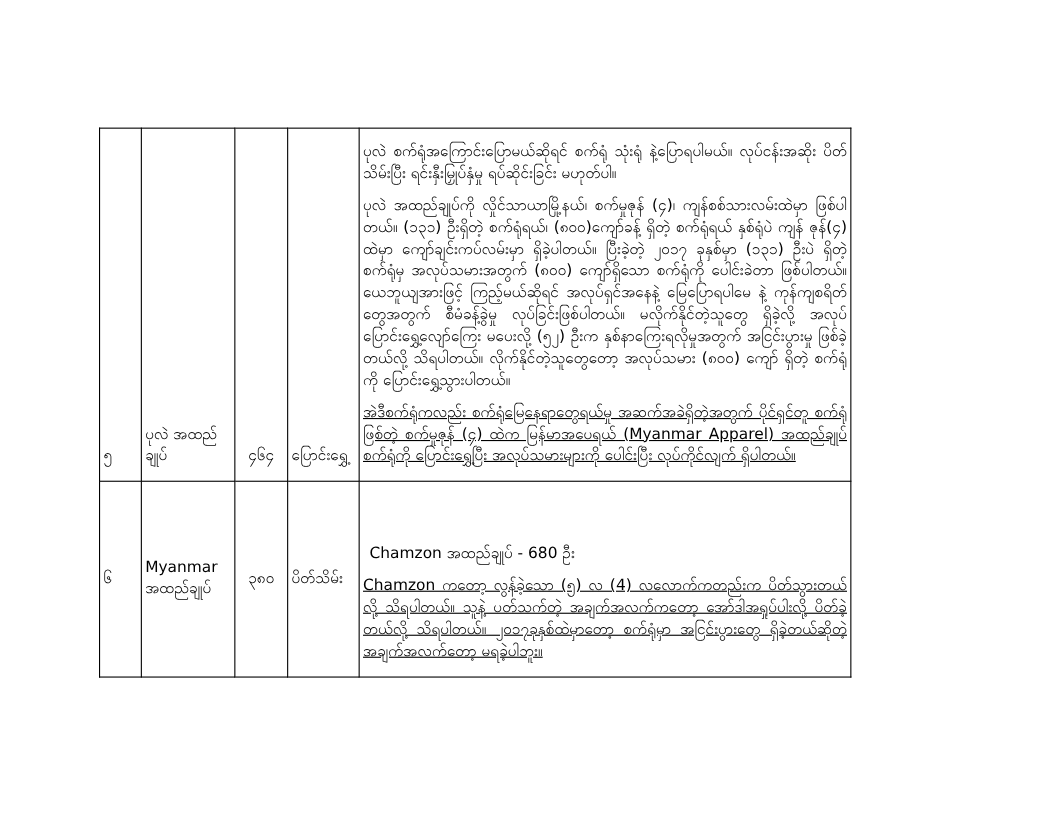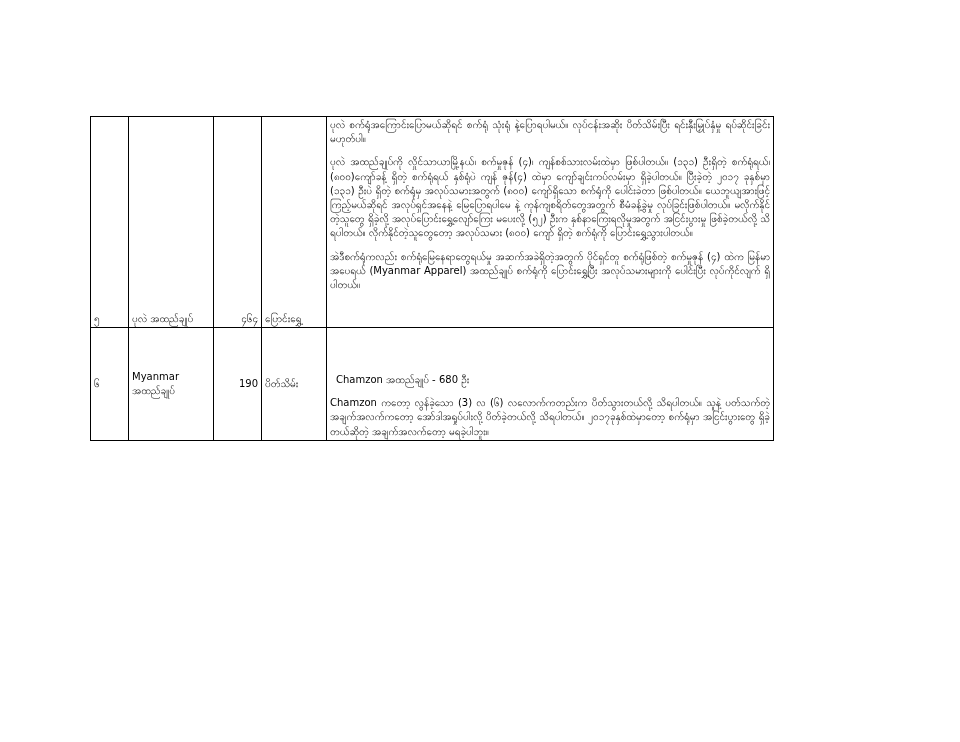--- a/index.html
+++ b/index.html
@@ -27,41 +27,41 @@
     position: absolute;
     left: 90px;
     top: 116px;
     width: 683px;
     border-collapse: collapse;
     table-layout: fixed;
   }
   .doc-table td {
     border: 1px solid #000000;
     vertical-align: top;
-    padding: 1px 3px;
-    font-size: 10px;
+    padding: 12px 3px;
+    font-size: 14px;
     line-height: 1.42;
     font-family: "DejaVu Sans", sans-serif;
   }
   col.c-no    { width: 38px; }
   col.c-name  { width: 85px; }
   col.c-num   { width: 48px; }
   col.c-type  { width: 65px; }
   col.c-desc  { width: 447px; }
 
   .cell-no {
     font-size: 9.2px;
     text-align: left;
   }
   .cell-name {
     font-size: 9.2px;
   }
   .cell-num {
     font-size: 9.2px;
-    text-align: right;
+    text-align: center;
   }
   .cell-type {
     font-size: 9.2px;
   }
   .cell-desc {
     font-size: 9.2px;
   }
   .row-1 td { height: 208px; }
   .row-2 td { height: 97px; }
 
@@ -74,21 +74,21 @@
   .mid-align {
     height: 100%;
     display: flex;
     flex-direction: column;
     justify-content: center;
   }
   .para {
     margin: 0 0 9px 0;
     text-align: justify;
   }
-  .para:last-child { margin-bottom: 0; }
+  .para:last-child { margin-bottom: 0; text-decoration: underline; }
   .spacer-top { height: 44px; }
   .mono-lead { padding-left: 6px; }
 </style>
 </head>
 <body>
 
 <div class="page">
   <table class="doc-table">
     <colgroup>
       <col class="c-no">
@@ -131,29 +131,29 @@
               <span>၆</span>
             </div>
         </td>
         <td class="cell-name">
           <div class="mid-align">
               <span>Myanmar အထည်ချုပ်</span>
             </div>
         </td>
         <td class="cell-num">
           <div class="mid-align">
-              <span>190</span>
+              <span>၃၈၀</span>
             </div>
         </td>
         <td class="cell-type">
           <div class="mid-align">
               <span>ပိတ်သိမ်း</span>
             </div>
         </td>
         <td class="cell-desc">
           <div class="spacer-top"></div>
           <p class="para mono-lead">Chamzon အထည်ချုပ်              - 680 ဦး</p>
-          <p class="para">Chamzon ကတော့ လွန်ခဲ့သော (3) လ (၆) လလောက်ကတည်းက ပိတ်သွားတယ်လို့ သိရပါတယ်။ သူနဲ့ ပတ်သက်တဲ့ အချက်အလက်ကတော့ အော်ဒါအရှုပ်ပါးလို့ ပိတ်ခဲ့တယ်လို့ သိရပါတယ်။ ၂၀၁၇ခုနှစ်ထဲမှာတော့ စက်ရုံမှာ အငြင်းပွားတွေ ရှိခဲ့တယ်ဆိုတဲ့ အချက်အလက်တော့ မရခဲ့ပါဘူး။</p>
+          <p class="para">Chamzon ကတော့ လွန်ခဲ့သော (၅) လ (4) လလောက်ကတည်းက ပိတ်သွားတယ်လို့ သိရပါတယ်။ သူနဲ့ ပတ်သက်တဲ့ အချက်အလက်ကတော့ အော်ဒါအရှုပ်ပါးလို့ ပိတ်ခဲ့တယ်လို့ သိရပါတယ်။ ၂၀၁၇ခုနှစ်ထဲမှာတော့ စက်ရုံမှာ အငြင်းပွားတွေ ရှိခဲ့တယ်ဆိုတဲ့ အချက်အလက်တော့ မရခဲ့ပါဘူး။</p>
         </td>
       </tr>
     </tbody>
   </table>
 </div>
 
 </body></html>

